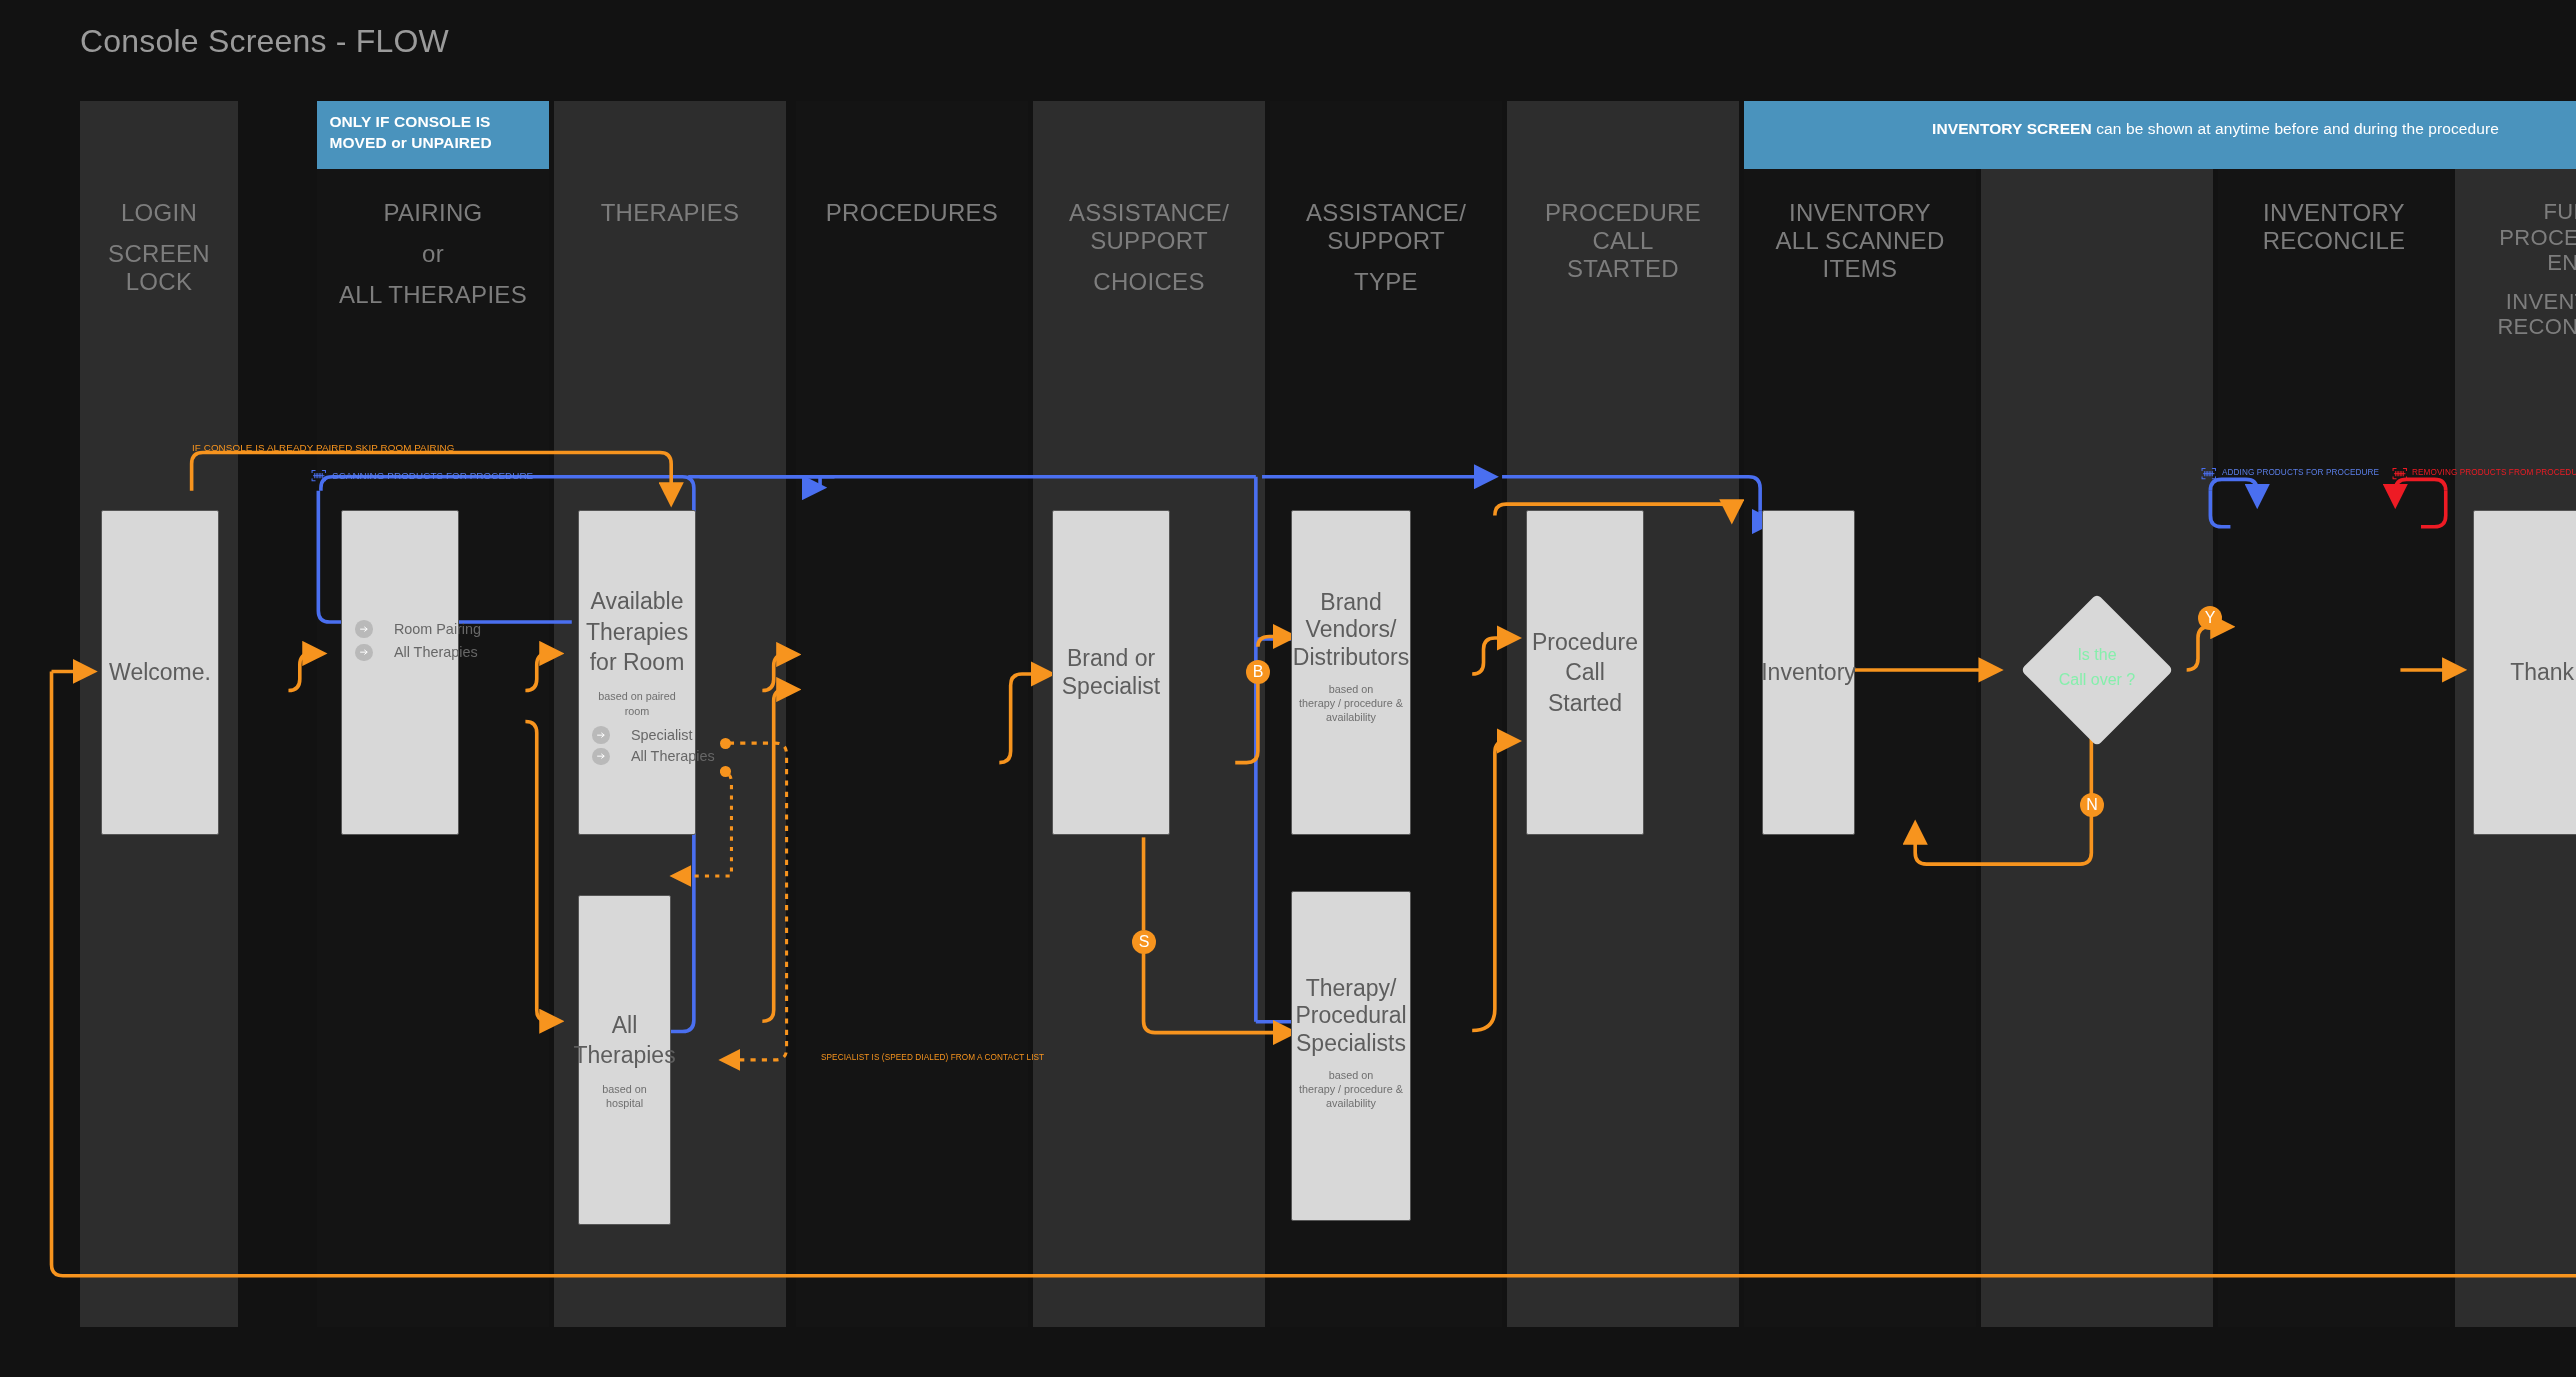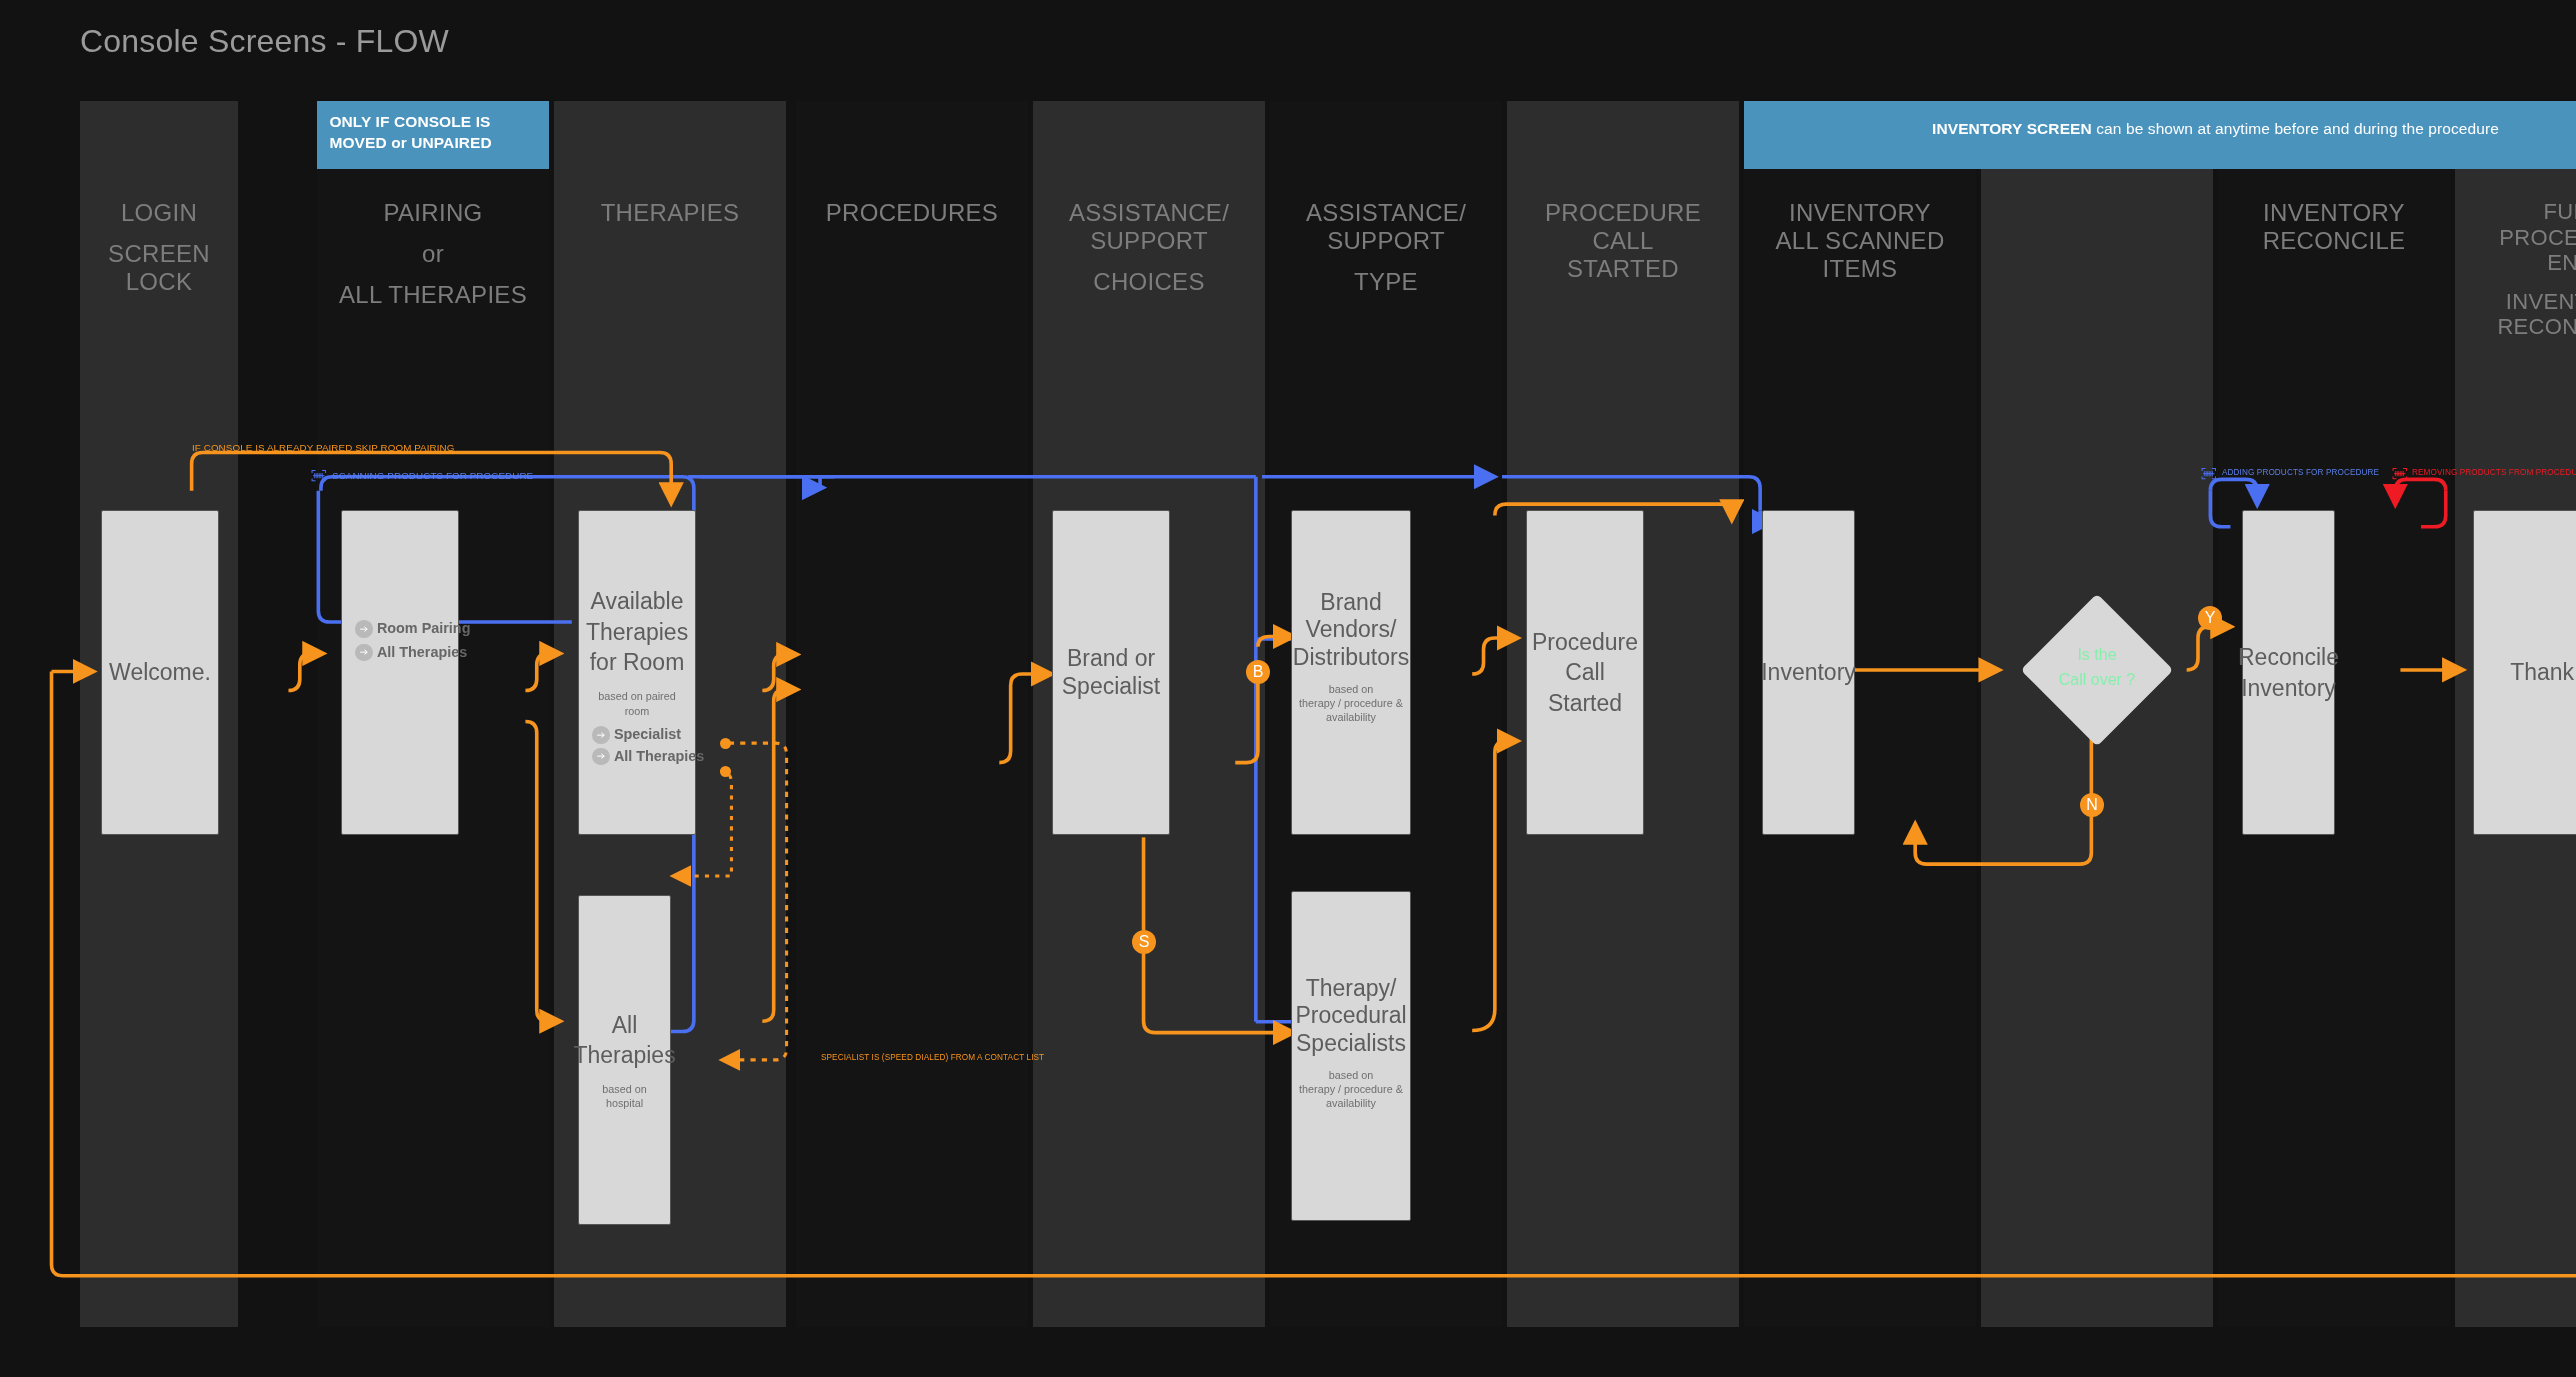--- a/index.html
+++ b/index.html
@@ -52,21 +52,21 @@
     padding:0 7.2px;color:#5d5d5d;
   }
   .card .ctitle.tight{line-height:1.18;}
   .card .csub{
     font-size:10.8px;line-height:1.32;text-align:center;margin-top:11.3px;
     color:#6f6f6f;padding:0 6.2px;
   }
 
   
   .opts{position:absolute;left:13.4px;display:flex;flex-direction:column;gap:6.2px;}
-  .opt{display:flex;gap:4px;font-weight:bold;}
+  .opt{display:flex;align-items:center;gap:21px;}
   .opt .lbl{font-size:14.4px;color:#676767;white-space:nowrap;}
   .ico-arrow{
     width:17.5px;height:17.5px;border-radius:50%;background:#b9b9b9;
     display:flex;align-items:center;justify-content:center;flex:none;
   }
   .ico-arrow svg{display:block;}
 
   
   .diamond{
     position:absolute;width:108px;height:108px;background:#d8d8d8;
@@ -358,23 +358,20 @@
   <div class="card" style="left:1762px;top:510px;width:93px;height:325px;">
     <div class="ctitle">Inventory</div>
   </div>
 
   <div class="diamond" style="left:2043px;top:616px;"></div>
   <div class="diamond-label" style="left:2043px;top:643px;width:108px;">
     <div>Is the</div>
     <div>Call over ?</div>
   </div>
 
-  <div class="card" style="left:2242px;top:510px;width:93px;height:325px;">
-    <div class="ctitle">Reconcile Inventory</div>
-  </div>
 
   <div class="card" style="left:2473px;top:510px;width:183px;height:325px;">
     <div class="ctitle">Thank You</div>
   </div>
 
   <div class="badge" style="left:1246px;top:660px;">
       <span>B</span>
     </div>
   <div class="badge" style="left:1132px;top:930px;">
       <span>S</span>

